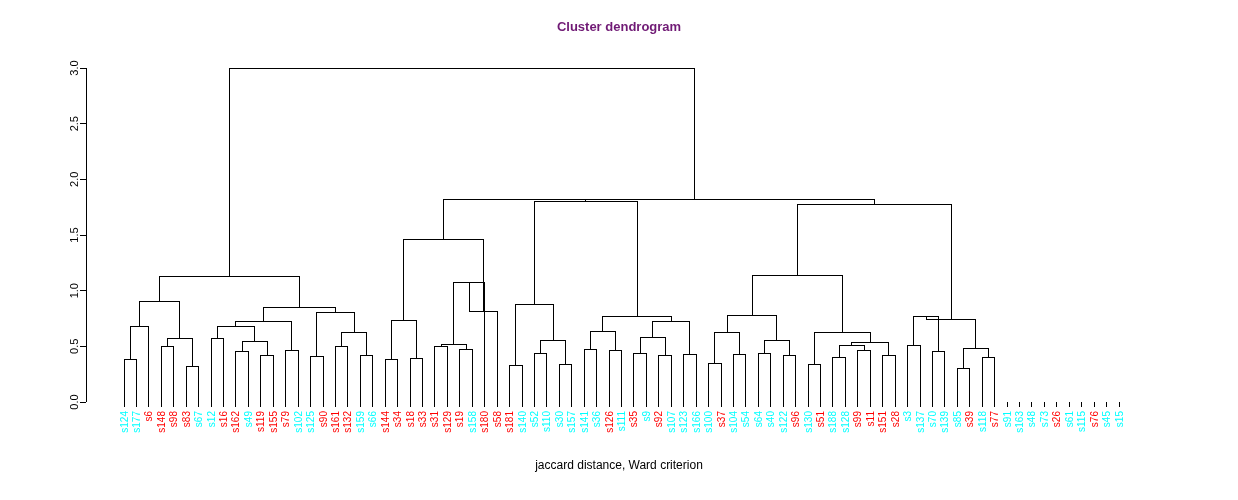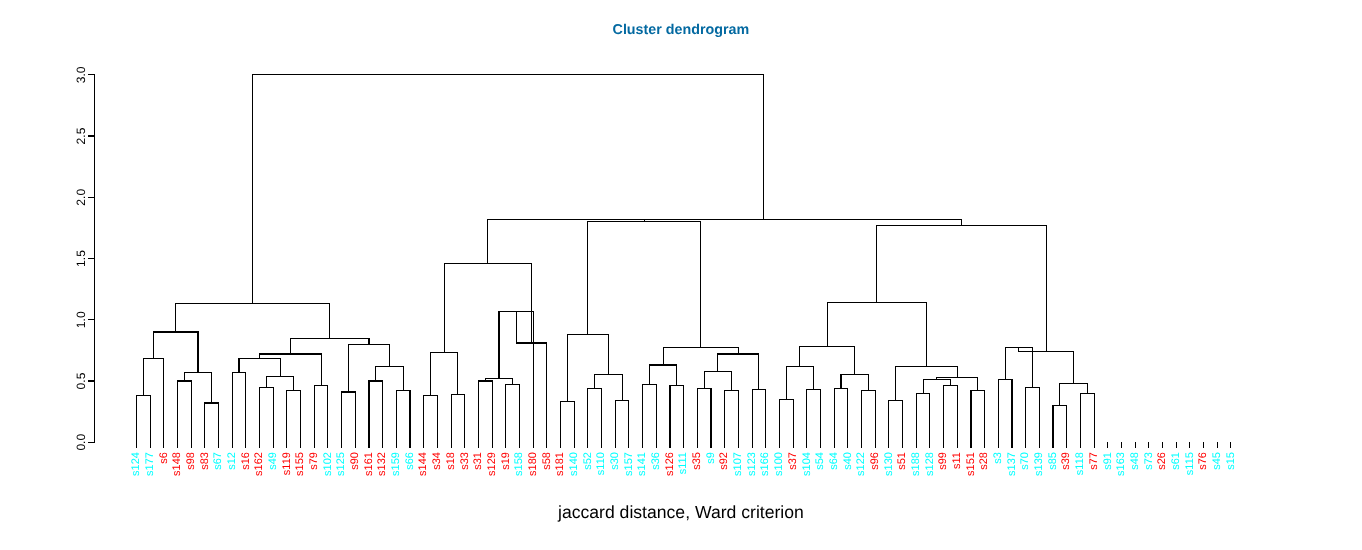--- a/index.html
+++ b/index.html
@@ -19,30 +19,30 @@
     height: 500px;
   }
   #chart-title {
     position: absolute;
     top: 19px;
     left: 0;
     width: 1238px;
     text-align: center;
     font-size: 13px;
     font-weight: bold;
-    color: #0369a1;
+    color: #701a75;
     letter-spacing: 0px;
   }
   #x-caption {
     position: absolute;
     top: 458px;
     left: 0;
     width: 1238px;
     text-align: center;
-    font-size: 16px;
+    font-size: 12px;
     color: #000000;
   }
   svg { display: block; }
   .axis-line { stroke: #000000; stroke-width: 1; shape-rendering: crispEdges; }
   .tick-line { stroke: #000000; stroke-width: 1; shape-rendering: crispEdges; }
   .branch { stroke: #000000; stroke-width: 1; fill: none; shape-rendering: crispEdges; }
   .ytick-label {
     font-family: "Liberation Sans", sans-serif;
     font-size: 11px;
     fill: #000000;

